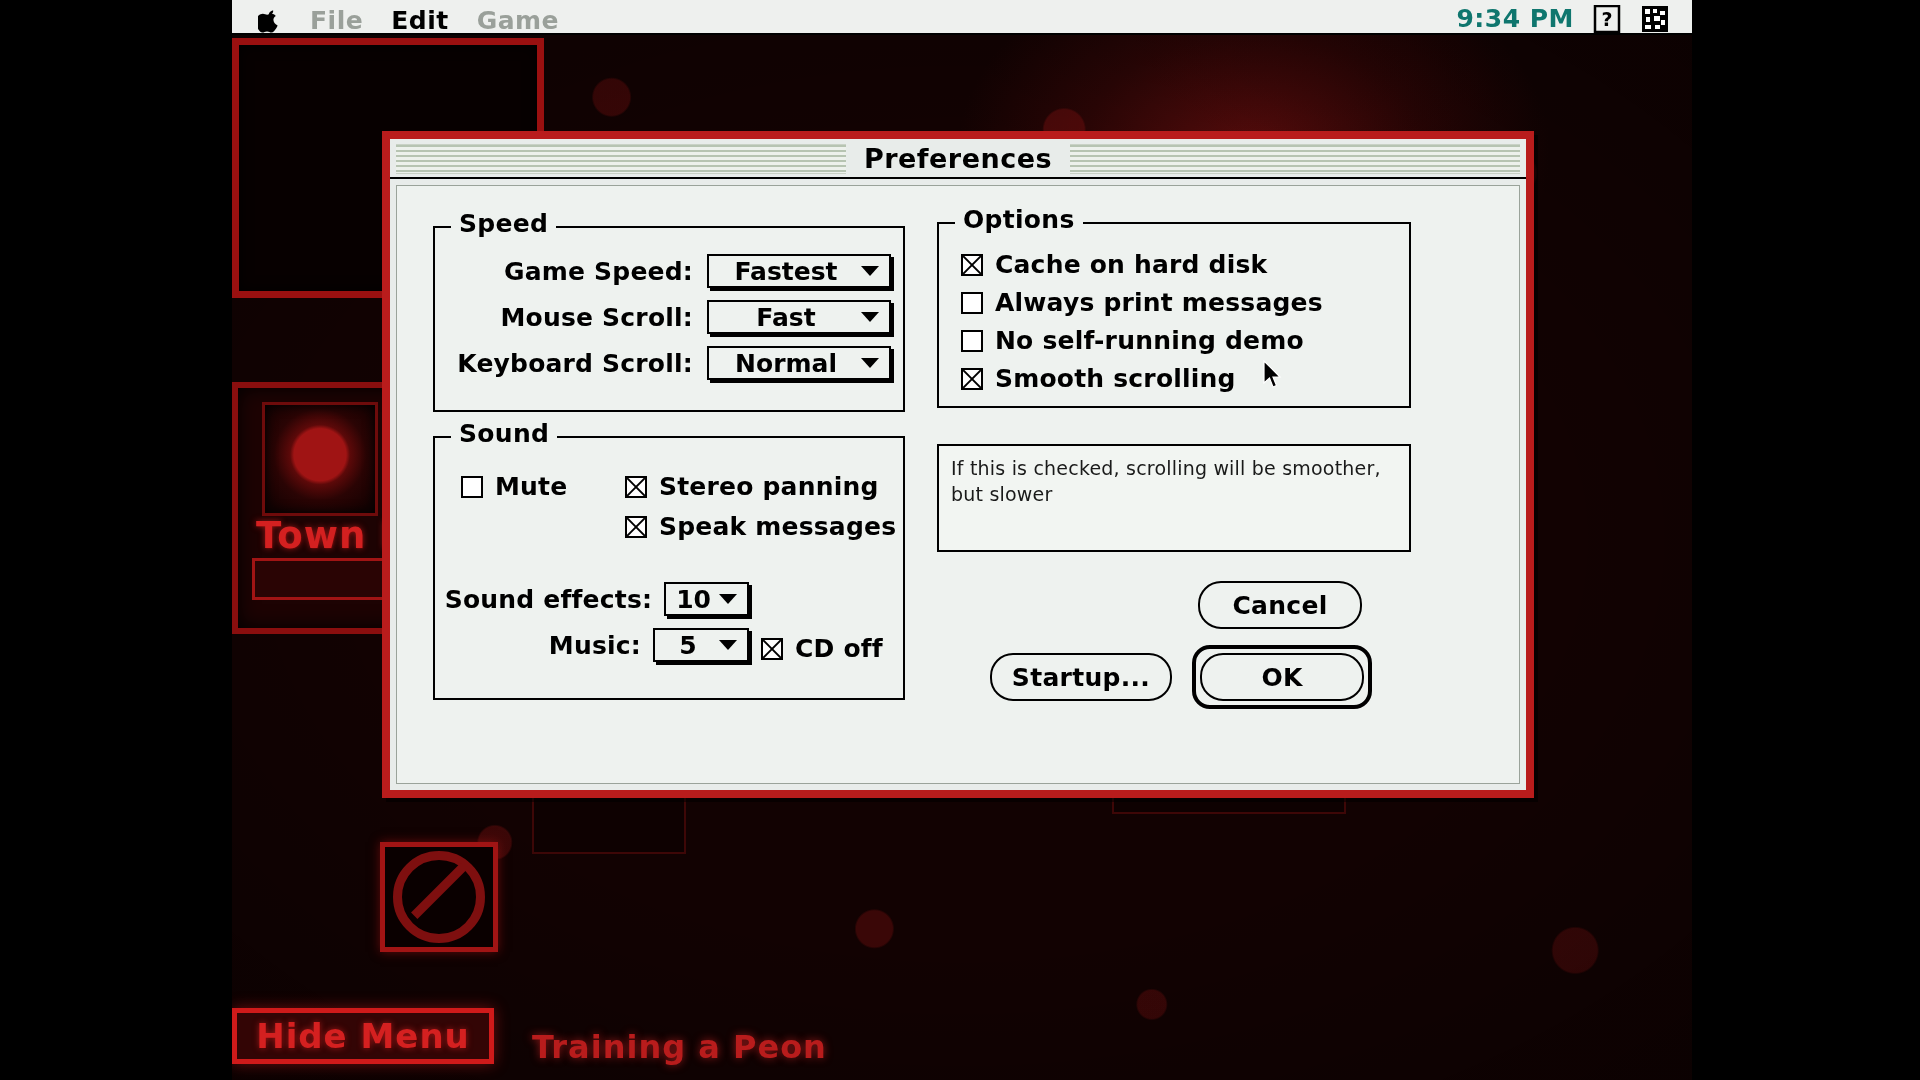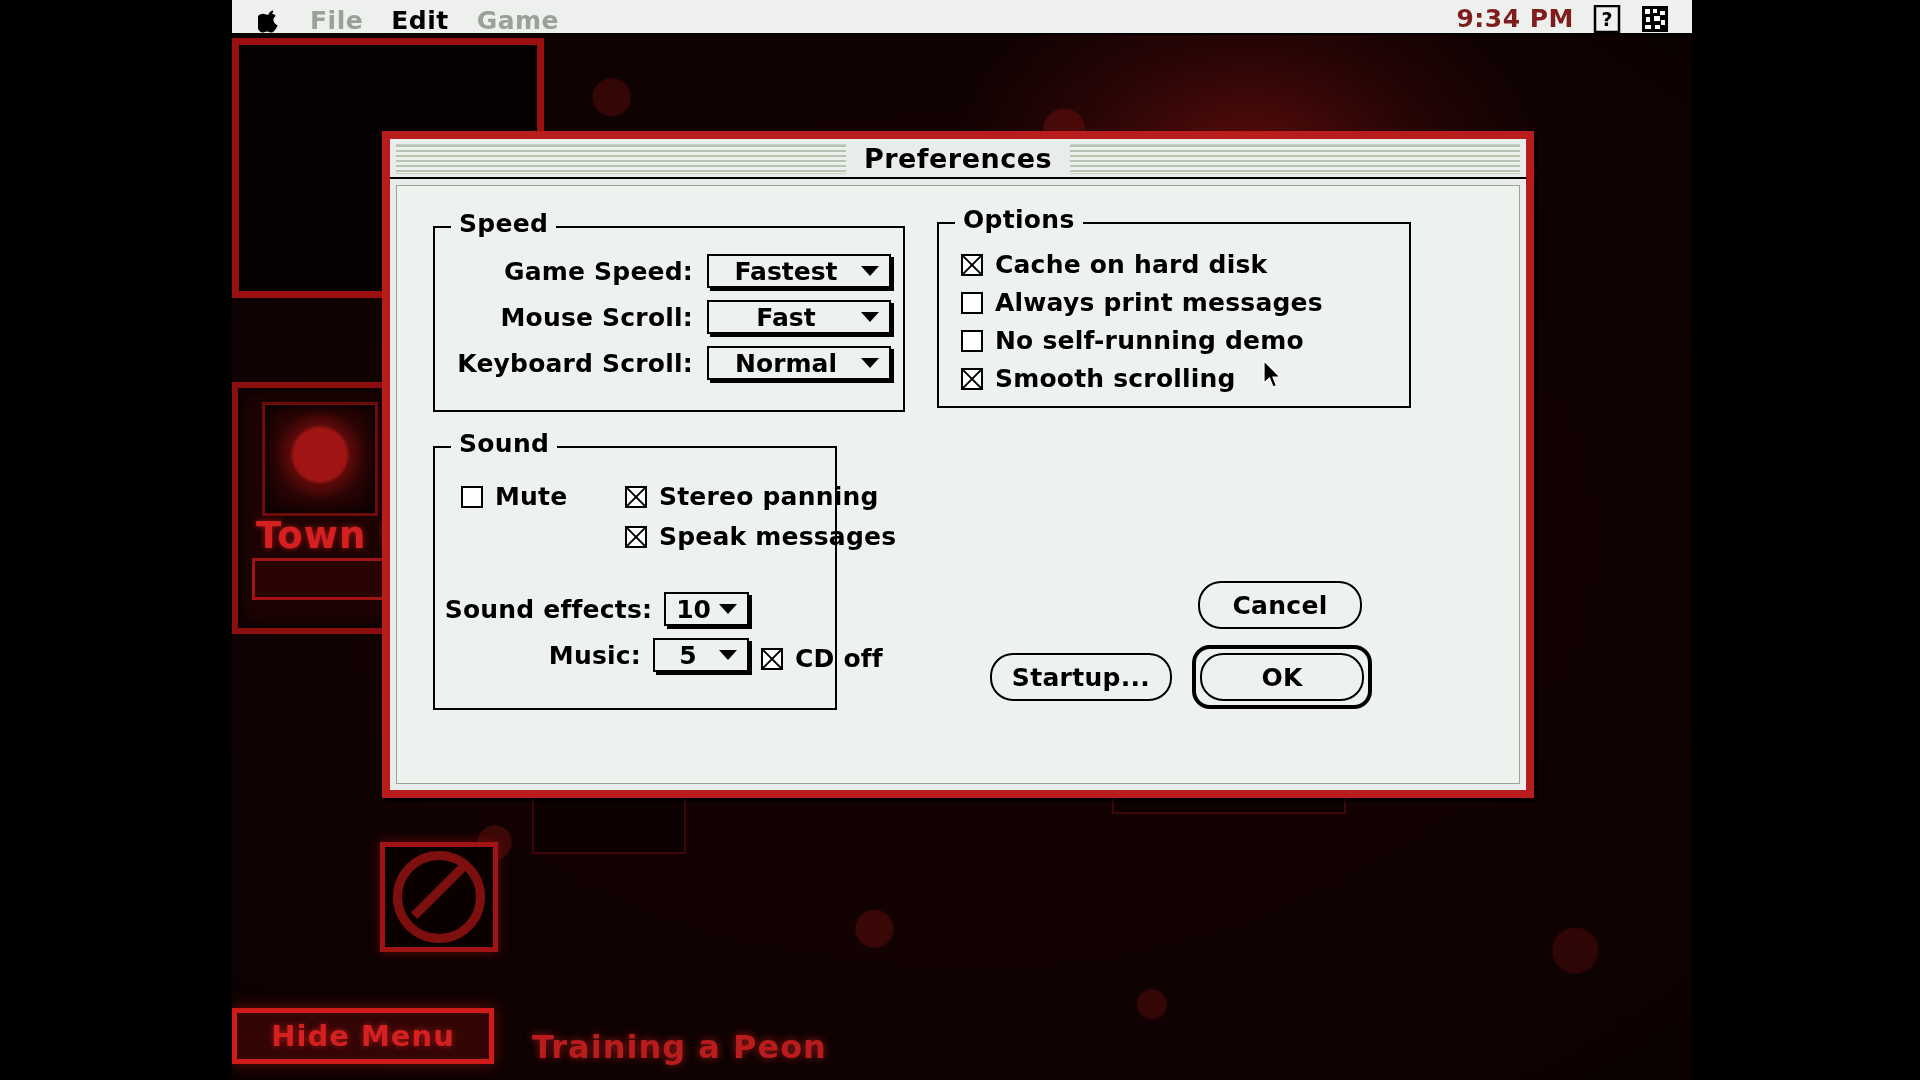--- a/index.html
+++ b/index.html
@@ -143,21 +143,21 @@
   #hide-menu-button {
     position: absolute;
     left: 0px; top: 1008px;
     width: 262px; height: 56px;
     background: #330505;
     border: 5px solid #cf1a1a;
     box-sizing: border-box;
     display: flex; align-items: center; justify-content: center;
     box-shadow: 0 0 14px rgba(220,30,30,.45);
   }
-  #hide-menu-label { font-size: 29px; }
+  #hide-menu-label { font-size: 34px; }
 
   #status-text {
     position: absolute;
     left: 300px; top: 1028px;
     font-size: 32px;
     color: #b81c1c;
     font-family: "DejaVu Sans", sans-serif;
     font-weight: bold;
     text-shadow: 0 0 8px rgba(230,40,40,.6);
     letter-spacing: 1px;
@@ -200,21 +200,21 @@
   #menubar-right {
     margin-left: auto;
     display: flex;
     align-items: center;
     padding-right: 22px;
     gap: 18px;
   }
   #clock {
     font-size: 25px;
     font-weight: bold;
-    color: #7f1d1d;
+    color: #0f766e;
     letter-spacing: .5px;
   }
   #help-icon, #app-icon {
     width: 30px; height: 28px;
     position: relative;
   }
 
   
   #prefs-dialog {
     position: absolute;
@@ -278,21 +278,21 @@
     background: #eef2ef;
     padding: 0 8px;
     font-size: 25px;
     font-weight: bold;
     color: #000;
     letter-spacing: .3px;
     line-height: 1;
   }
 
   #speed-group  { left: 36px;  top: 40px;  width: 472px; height: 186px; }
-  #sound-group  { left: 36px;  top: 260px; width: 404px; height: 264px; }
+  #sound-group  { left: 36px;  top: 250px; width: 472px; height: 264px; }
   #options-group{ left: 540px; top: 36px;  width: 474px; height: 186px; }
 
   
   .row { position: absolute; display: flex; align-items: center; }
   .field-label {
     font-size: 25px;
     font-weight: bold;
     color: #000;
     letter-spacing: .2px;
     white-space: nowrap;
@@ -577,20 +577,23 @@
             <span class="arrow"></span>
           </div>
         </div>
 
         <div class="checkrow" style="left:326px; top:196px;">
           <span class="checkbox checked"></span>
           <span class="check-label">CD off</span>
         </div>
       </div>
 
+      <div id="help-panel">
+        <div id="help-text">If this is checked, scrolling will be smoother, but slower</div>
+      </div>
 
       <div class="btn" id="cancel-button">Cancel</div>
       <div class="btn" id="startup-button">Startup...</div>
       <div id="ok-default-ring"></div>
       <div class="btn" id="ok-button">OK</div>
 
     </div>
   </div>
 
   <div id="cursor">

